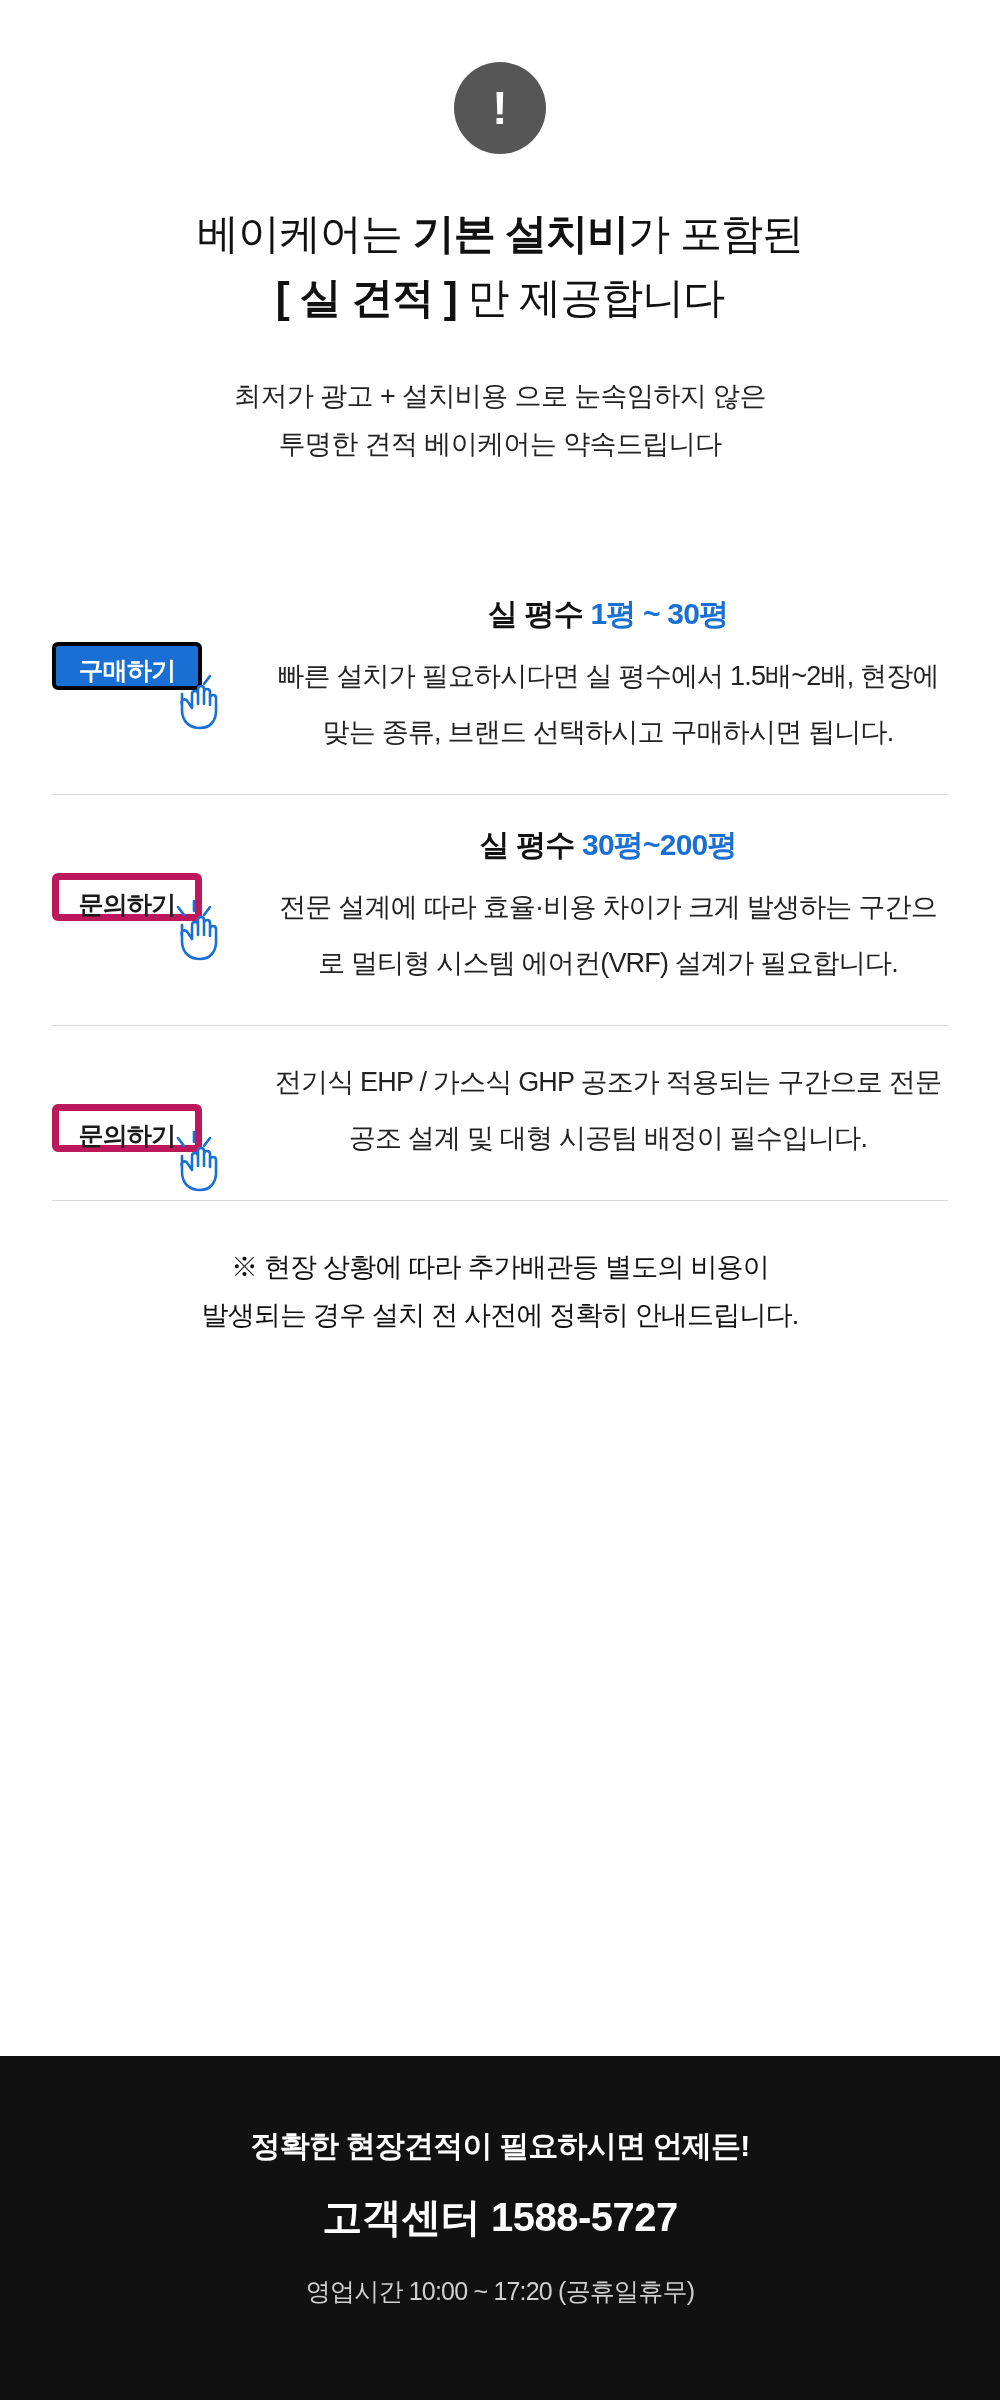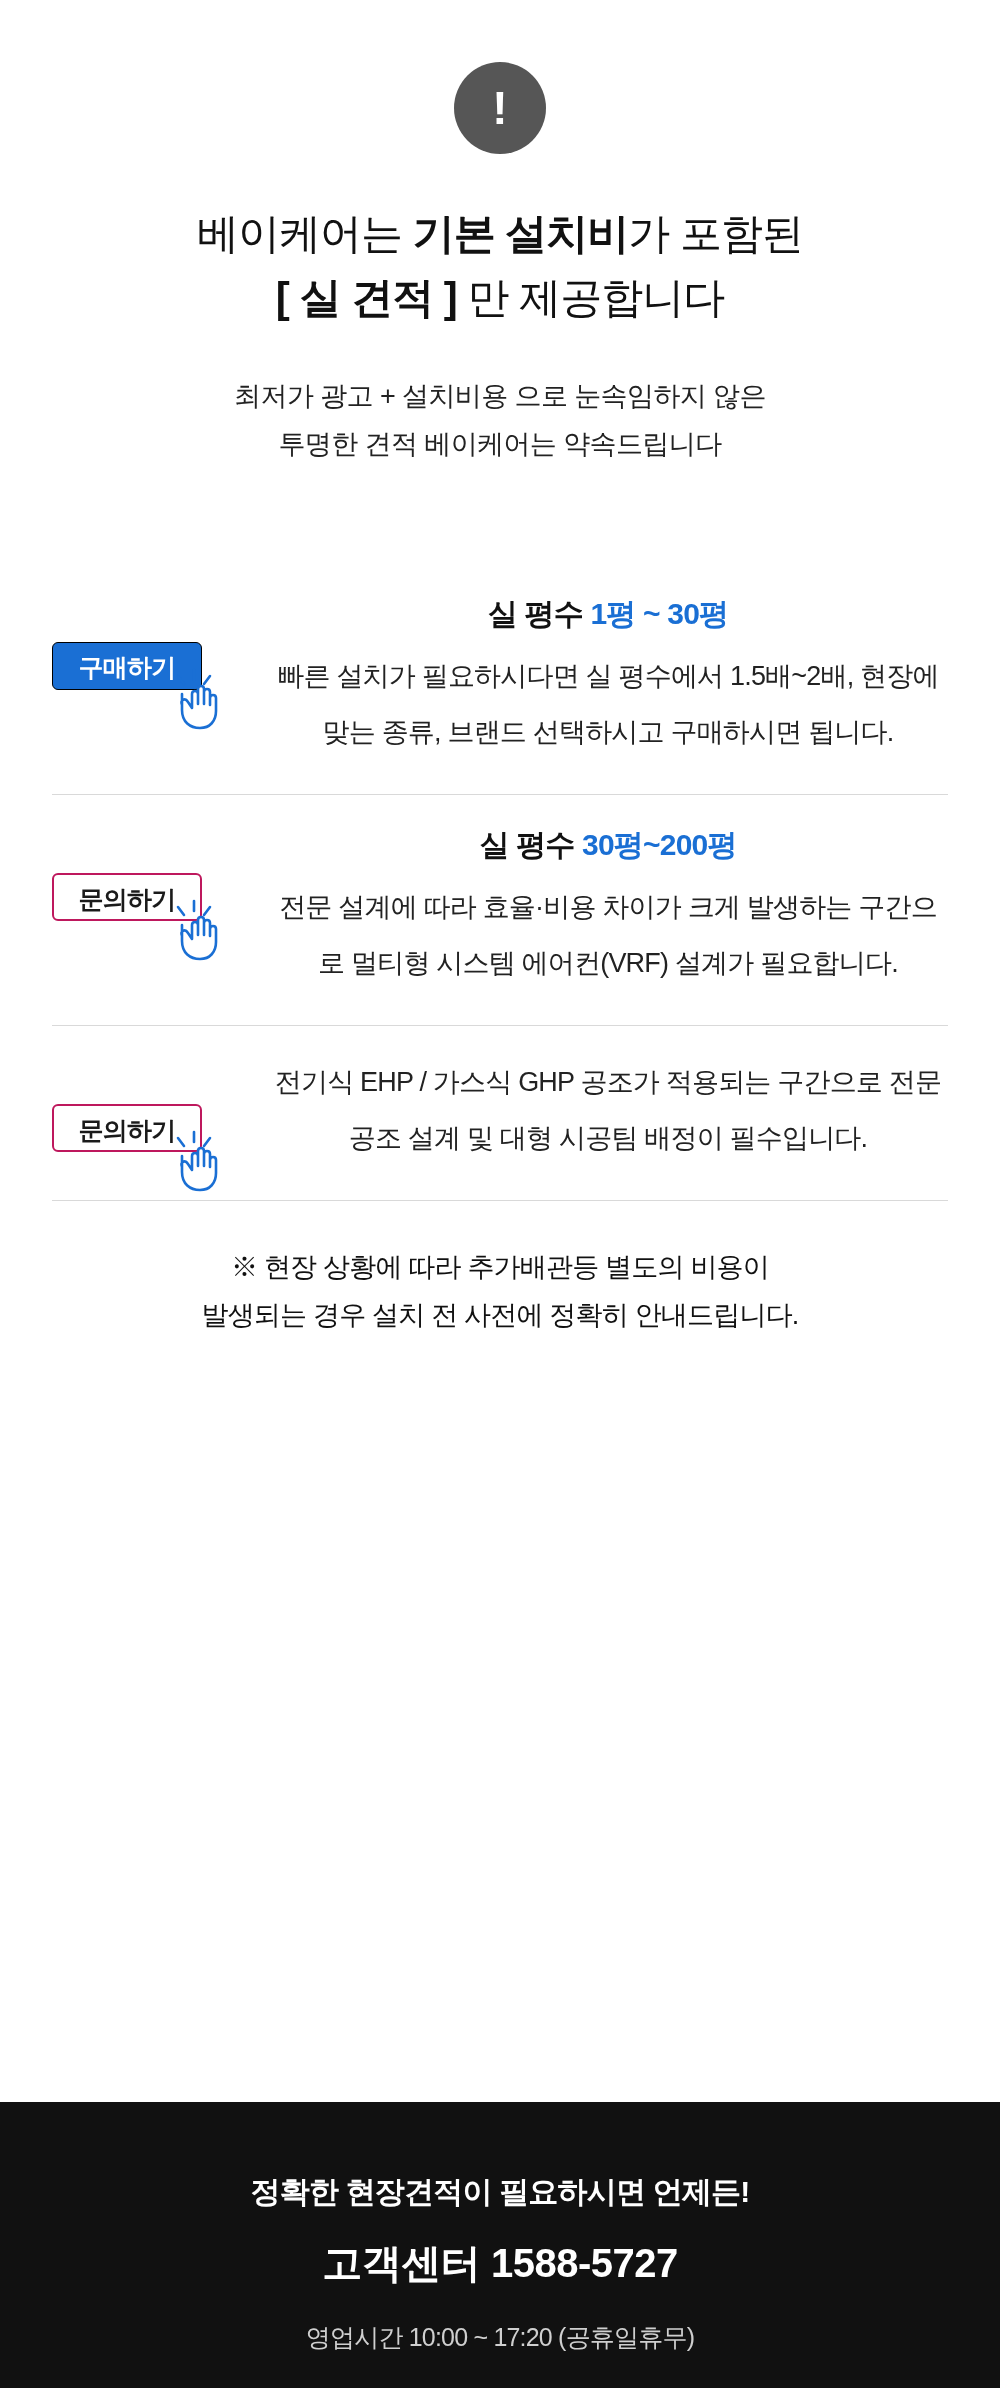--- a/index.html
+++ b/index.html
@@ -89,26 +89,26 @@
     line-height: 48px;
     text-align: center;
     border-radius: 6px;
     font-size: 25px;
     font-weight: 700;
     letter-spacing: -0.8px;
   }
   .cta.filled {
     background: #1a6fd4;
     color: #ffffff;
-    border: 1px solid #000000;
+    border: 4px solid #000000;
   }
   .cta.outline {
     background: #ffffff;
     color: #1a1a1a;
-    border: 2px solid #be185d;
+    border: 7px solid #be185d;
     font-weight: 700;
   }
   
   .hand {
     position: absolute;
     left: 108px;
     top: 72px;
     width: 66px;
     height: 70px;
     pointer-events: none;
@@ -148,23 +148,23 @@
     font-size: 27px;
     line-height: 48px;
     letter-spacing: -0.8px;
     color: #111111;
   }
 
   
   .footer {
     position: absolute;
     left: 0;
-    bottom: 12px;
+    bottom: 0;
     width: 1000px;
-    height: 286px;
+    height: 344px;
     background: #111111;
     color: #ffffff;
     text-align: center;
     padding-top: 68px;
   }
   .footer-line1 {
     font-size: 30px;
     line-height: 44px;
     font-weight: 700;
     letter-spacing: -0.8px;

